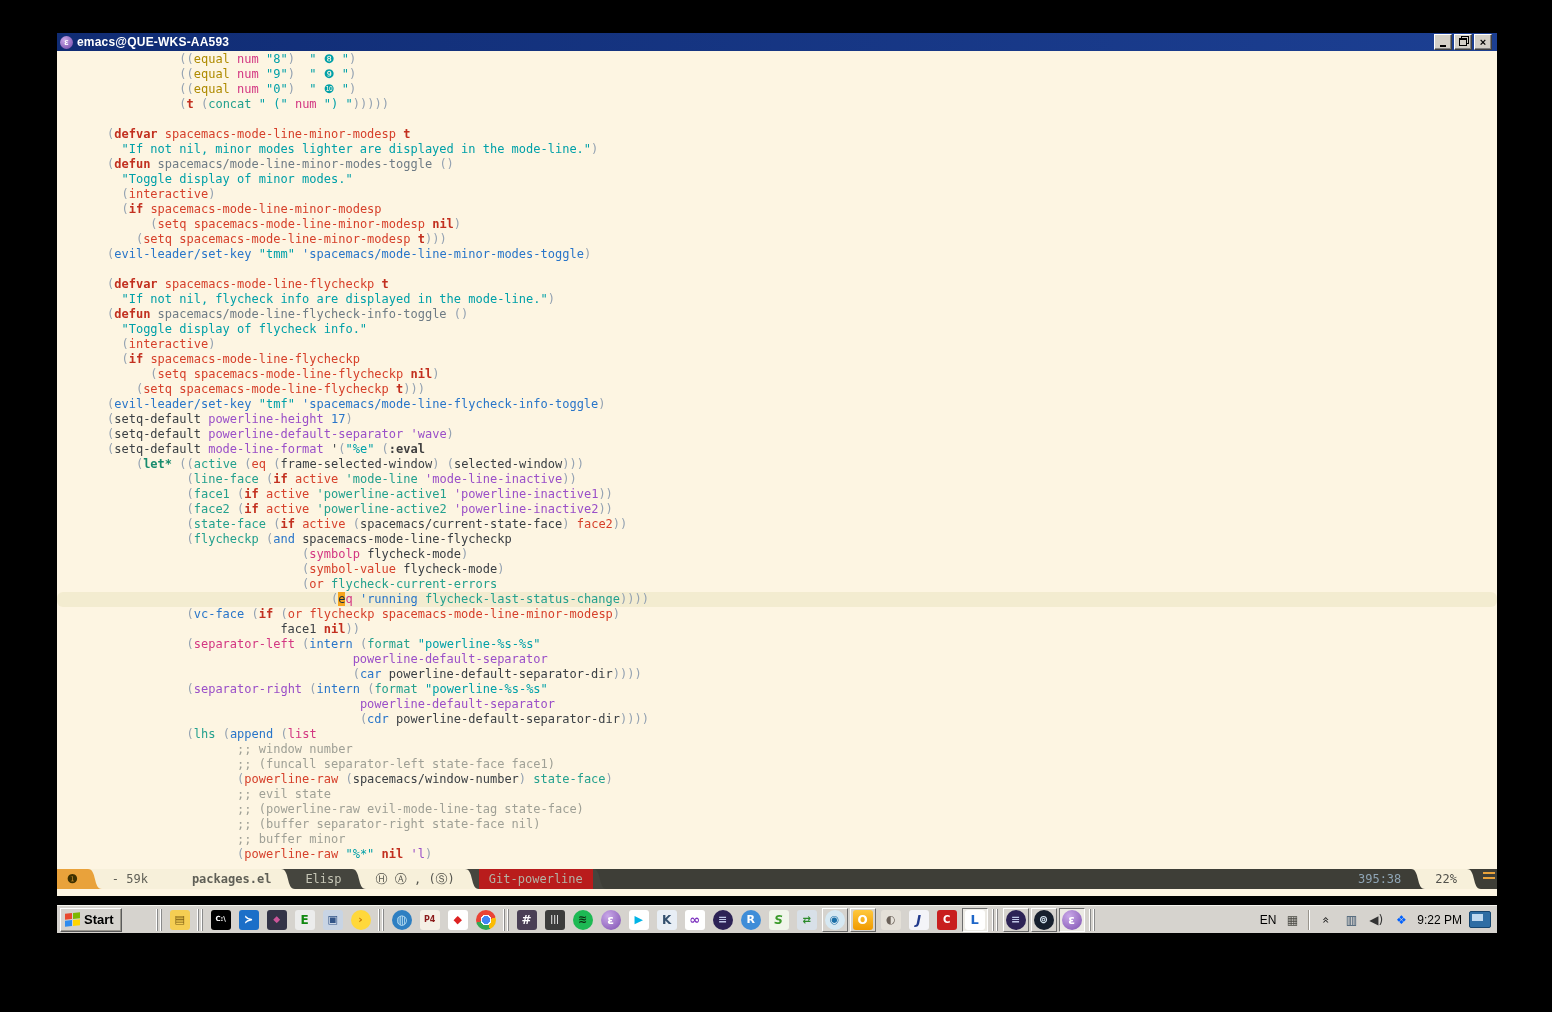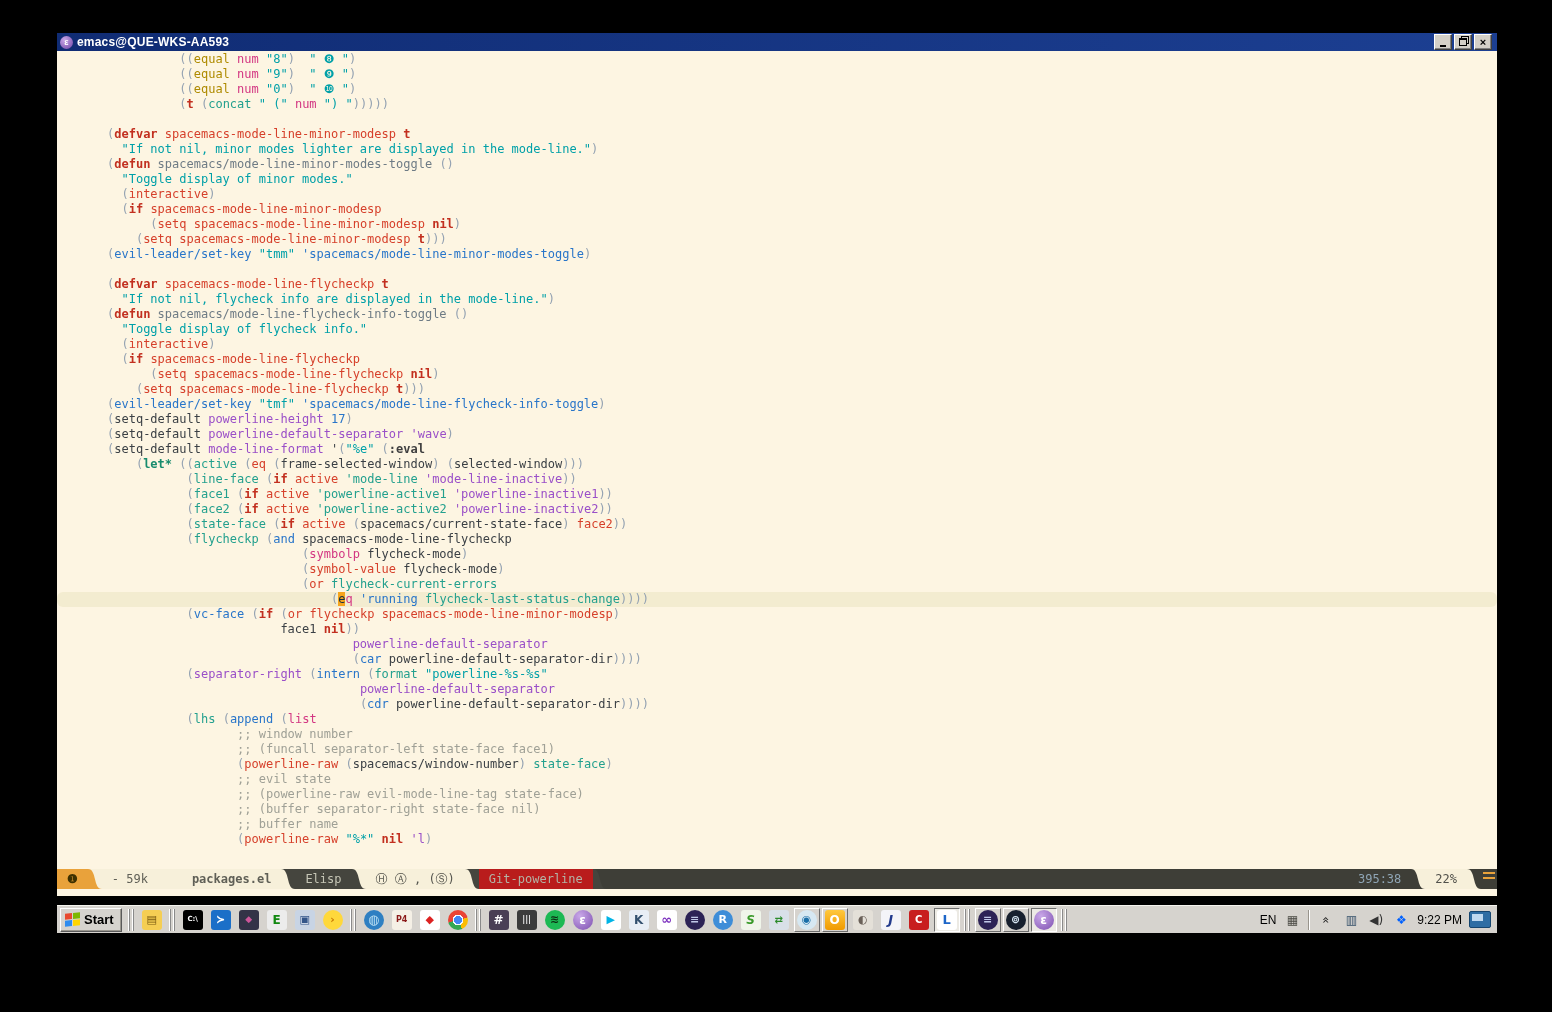--- a/index.html
+++ b/index.html
@@ -43,21 +43,21 @@
   .ml-seg{display:flex;align-items:center;padding:0 10px;white-space:nowrap;flex:none;}
   .ml-seg.grow{flex:1;justify-content:flex-end;}
   .ml-sep{flex:none;display:block;}
   .stub{position:relative;padding:0;}
   .stub i{position:absolute;left:2px;right:2px;height:2px;background:#E9A23B;}
   #echo{position:absolute;left:0;right:0;bottom:0;height:7px;background:#FDF5E2;}
 
   
   #taskbar{position:absolute;left:57px;top:905px;width:1440px;height:28px;
        background:#D6D3CE;border-top:1px solid #F5F4EE;box-sizing:border-box;
-       display:flex;align-items:center;padding:0 3px;}
+       display:flex;align-items:center;padding:0 3px;gap:28px;}
   #start{height:22px;display:flex;align-items:center;gap:4px;padding:0 7px 0 4px;
        background:#D6D3CE;border:1px solid;border-color:#FFFFFF #5A5A5A #5A5A5A #FFFFFF;
        box-shadow:inset -1px -1px 0 #9B9890;margin-right:3px;flex:none;}
   #start .label{font-weight:bold;font-size:13px;color:#000;}
   .flag{width:15px;height:13px;display:grid;grid-template:1fr 1fr / 1fr 1fr;gap:1px;
        transform:skewY(-5deg);}
   .flag b:nth-child(1){background:#E8492F}.flag b:nth-child(2){background:#7DB700}
   .flag b:nth-child(3){background:#2F8CEF}.flag b:nth-child(4){background:#FFD500}
   .grip{width:7px;height:22px;margin:0 3px;flex:none;
        background:linear-gradient(90deg,#FFF 0 1px,#8A8A8A 1px 2px,#D6D3CE 2px 4px,#FFF 4px 5px,#8A8A8A 5px 6px,#D6D3CE 6px);}
@@ -131,33 +131,34 @@
       <div class="cl"><span class="s-d">           </span><span class="s-p">(</span><span class="s-n">face1</span><span class="s-d"> </span><span class="s-p">(</span><span class="s-k">if</span><span class="s-d"> </span><span class="s-r">active</span><span class="s-d"> </span><span class="s-n">'powerline-active1</span><span class="s-d"> </span><span class="s-v">'powerline-inactive1</span><span class="s-p">))</span></div>
       <div class="cl"><span class="s-d">           </span><span class="s-p">(</span><span class="s-n">face2</span><span class="s-d"> </span><span class="s-p">(</span><span class="s-k">if</span><span class="s-d"> </span><span class="s-r">active</span><span class="s-d"> </span><span class="s-n">'powerline-active2</span><span class="s-d"> </span><span class="s-v">'powerline-inactive2</span><span class="s-p">))</span></div>
       <div class="cl"><span class="s-d">           </span><span class="s-p">(</span><span class="s-n">state-face</span><span class="s-d"> </span><span class="s-p">(</span><span class="s-k">if</span><span class="s-d"> </span><span class="s-r">active</span><span class="s-d"> </span><span class="s-p">(</span><span class="s-d">spacemacs/current-state-face</span><span class="s-p">)</span><span class="s-d"> </span><span class="s-r">face2</span><span class="s-p">))</span></div>
       <div class="cl"><span class="s-d">           </span><span class="s-p">(</span><span class="s-n">flycheckp</span><span class="s-d"> </span><span class="s-p">(</span><span class="s-b">and</span><span class="s-d"> </span><span class="s-d">spacemacs-mode-line-flycheckp</span></div>
       <div class="cl"><span class="s-d">                           </span><span class="s-p">(</span><span class="s-m">symbolp</span><span class="s-d"> </span><span class="s-d">flycheck-mode</span><span class="s-p">)</span></div>
       <div class="cl"><span class="s-d">                           </span><span class="s-p">(</span><span class="s-r">symbol-value</span><span class="s-d"> </span><span class="s-d">flycheck-mode</span><span class="s-p">)</span></div>
       <div class="cl"><span class="s-d">                           </span><span class="s-p">(</span><span class="s-r">or</span><span class="s-d"> </span><span class="s-n">flycheck-current-errors</span></div>
       <div class="cl hl"><span class="s-d">                               </span><span class="s-p">(</span><span class="s-x">e</span><span class="s-m">q</span><span class="s-d"> </span><span class="s-b">'running</span><span class="s-d"> </span><span class="s-n">flycheck-last-status-change</span><span class="s-p">))))</span></div>
       <div class="cl"><span class="s-d">           </span><span class="s-p">(</span><span class="s-b">vc-face</span><span class="s-d"> </span><span class="s-p">(</span><span class="s-k">if</span><span class="s-d"> </span><span class="s-p">(</span><span class="s-r">or</span><span class="s-d"> </span><span class="s-r">flycheckp</span><span class="s-d"> </span><span class="s-r">spacemacs-mode-line-minor-modesp</span><span class="s-p">)</span></div>
       <div class="cl"><span class="s-d">                        </span><span class="s-d">face1</span><span class="s-d"> </span><span class="s-k">nil</span><span class="s-p">))</span></div>
+      <div class="cl"><span class="s-d">           </span><span class="s-p">(</span><span class="s-m">separator-left</span><span class="s-d"> </span><span class="s-p">(</span><span class="s-b">intern</span><span class="s-d"> </span><span class="s-p">(</span><span class="s-n">format</span><span class="s-d"> </span><span class="s-t">"powerline-%s-%s"</span></div>
       <div class="cl"><span class="s-d">                                  </span><span class="s-v">powerline-default-separator</span></div>
       <div class="cl"><span class="s-d">                                  </span><span class="s-p">(</span><span class="s-b">car</span><span class="s-d"> </span><span class="s-d">powerline-default-separator-dir</span><span class="s-p">))))</span></div>
       <div class="cl"><span class="s-d">           </span><span class="s-p">(</span><span class="s-v">separator-right</span><span class="s-d"> </span><span class="s-p">(</span><span class="s-b">intern</span><span class="s-d"> </span><span class="s-p">(</span><span class="s-n">format</span><span class="s-d"> </span><span class="s-t">"powerline-%s-%s"</span></div>
       <div class="cl"><span class="s-d">                                   </span><span class="s-v">powerline-default-separator</span></div>
       <div class="cl"><span class="s-d">                                   </span><span class="s-p">(</span><span class="s-b">cdr</span><span class="s-d"> </span><span class="s-d">powerline-default-separator-dir</span><span class="s-p">))))</span></div>
       <div class="cl"><span class="s-d">           </span><span class="s-p">(</span><span class="s-n">lhs</span><span class="s-d"> </span><span class="s-p">(</span><span class="s-b">append</span><span class="s-d"> </span><span class="s-p">(</span><span class="s-m">list</span></div>
       <div class="cl"><span class="s-d">                  </span><span class="s-c">;; window number</span></div>
       <div class="cl"><span class="s-d">                  </span><span class="s-c">;; (funcall separator-left state-face face1)</span></div>
       <div class="cl"><span class="s-d">                  </span><span class="s-p">(</span><span class="s-r">powerline-raw</span><span class="s-d"> </span><span class="s-p">(</span><span class="s-d">spacemacs/window-number</span><span class="s-p">)</span><span class="s-d"> </span><span class="s-n">state-face</span><span class="s-p">)</span></div>
       <div class="cl"><span class="s-d">                  </span><span class="s-c">;; evil state</span></div>
       <div class="cl"><span class="s-d">                  </span><span class="s-c">;; (powerline-raw evil-mode-line-tag state-face)</span></div>
       <div class="cl"><span class="s-d">                  </span><span class="s-c">;; (buffer separator-right state-face nil)</span></div>
-      <div class="cl"><span class="s-d">                  </span><span class="s-c">;; buffer name</span></div>
+      <div class="cl"><span class="s-d">                  </span><span class="s-c">;; buffer minor</span></div>
       <div class="cl"><span class="s-d">                  </span><span class="s-p">(</span><span class="s-r">powerline-raw</span><span class="s-d"> </span><span class="s-t">"%*"</span><span class="s-d"> </span><span class="s-k">nil</span><span class="s-d"> </span><span class="s-v">'l</span><span class="s-p">)</span></div>
     </div>
 
   <div id="modeline">
       <div class="ml-seg" style="background: rgb(233, 162, 59); color: rgb(61, 48, 0); font-weight: bold;">❶</div>
       <svg class="ml-sep" width="14" height="20" viewBox="0 0 14 20" xmlns="http://www.w3.org/2000/svg">
         <rect width="14" height="20" fill="#F7F0DA"></rect>
         <path d="M0,0 C9,0 5,20 14,20 L0,20 Z" fill="#E9A23B"></path>
       </svg>
       <div class="ml-seg" style="background: rgb(247, 240, 218); color: rgb(95, 95, 86); gap: 44px;">

